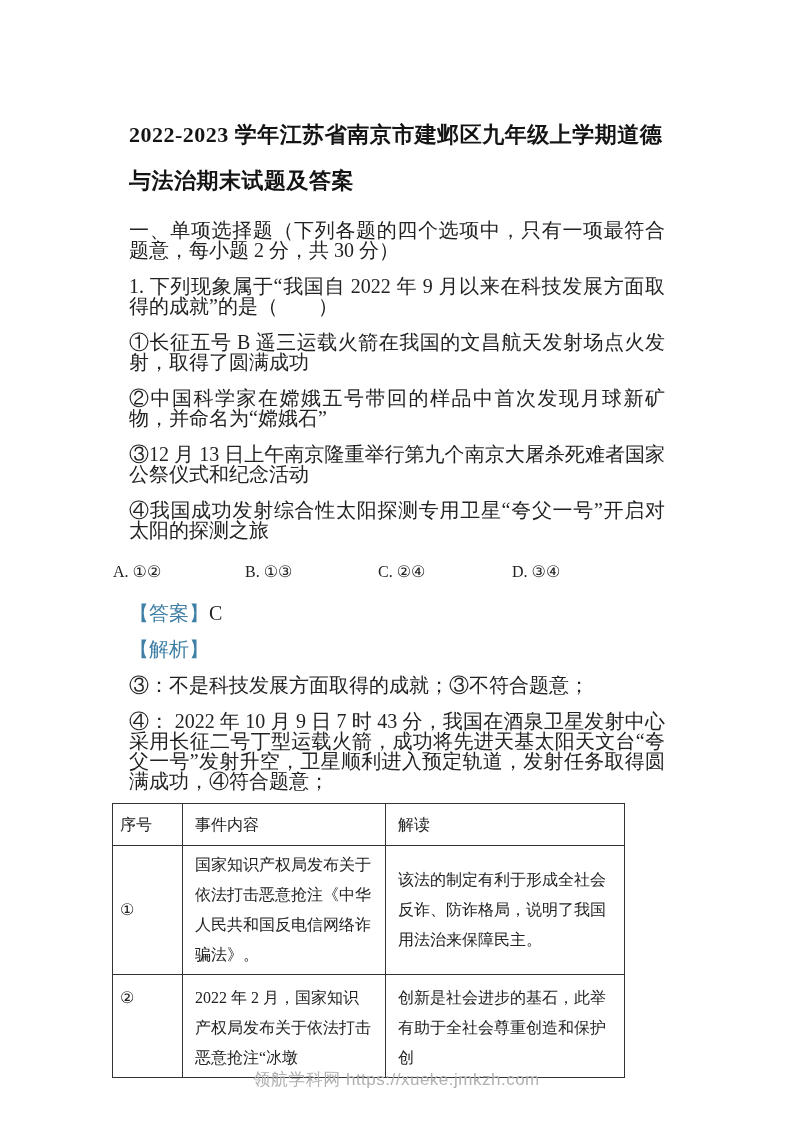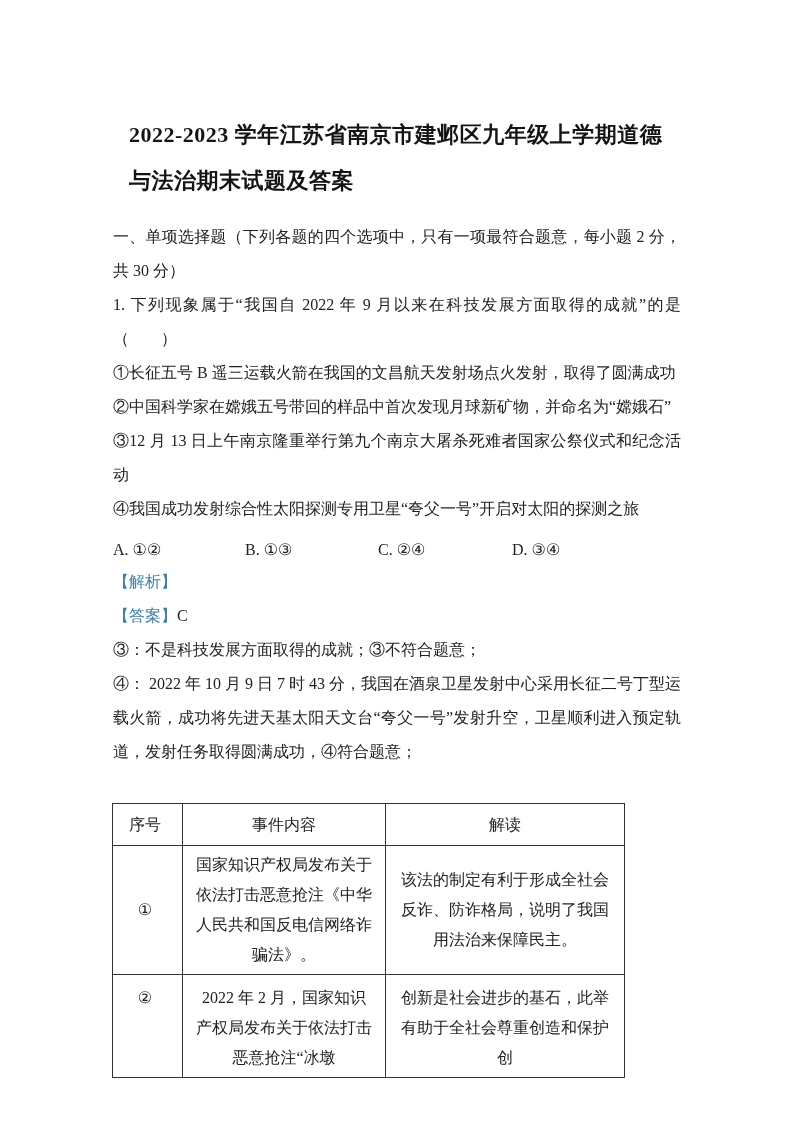--- a/index.html
+++ b/index.html
@@ -20,33 +20,33 @@
   }
   .content{
     position:absolute;left:113px;top:96px;width:568px;height:712px;
     overflow:hidden;
   }
   .title{
     font-size:22px;font-weight:bold;line-height:46px;margin:16px;
     color:#141414;letter-spacing:0.5px;
   }
   .section,.para{
-    font-size:16px;line-height:34px;margin:0;text-align:justify;
+    font-size:20px;line-height:20px;margin:16px;text-align:justify;
   }
   .options{
     display:grid;grid-template-columns:132px 133px 134px auto;
     font-size:16px;line-height:31px;margin-top:8px;
   }
   .tag{color:var(--tag-blue);}
   .table-wrap{position:absolute;left:112px;top:803px;}
   table{border-collapse:collapse;table-layout:fixed;width:512px;}
   th,td{
     border:1px solid var(--border-color);
     font-size:16px;font-weight:normal;line-height:30px;
-    text-align:center;vertical-align:middle;
+    text-align:left;vertical-align:middle;
     padding:4px 12px 4px 12px;
   }
   .col-no{padding-left:7px;}
   tr.hdr{height:42px;}
   tr.r1{height:100px;}
   tr.r2{height:74px;}
   tr.r2 td{vertical-align:top;padding-top:8px;}
   .watermark{
     position:absolute;left:0;right:0;top:1068px;
     text-align:center;
@@ -72,23 +72,23 @@
     <p class="para">③12 月 13 日上午南京隆重举行第九个南京大屠杀死难者国家公祭仪式和纪念活动</p>
     <p class="para">④我国成功发射综合性太阳探测专用卫星“夸父一号”开启对太阳的探测之旅</p>
 
     <div class="options">
       <span>A. ①②</span>
       <span>B. ①③</span>
       <span>C. ②④</span>
       <span>D. ③④</span>
     </div>
 
+    <p class="para"><span class="tag">【答案】</span><span>C</span></p>
+
     <p class="para"><span class="tag">【解析】</span></p>
-
-    <p class="para"><span class="tag">【答案】</span><span>C</span></p>
 
 
     <p class="para">③：不是科技发展方面取得的成就；③不符合题意；</p>
     <p class="para">④： 2022 年 10 月 9 日 7 时 43 分，我国在酒泉卫星发射中心采用长征二号丁型运载火箭，成功将先进天基太阳天文台“夸父一号”发射升空，卫星顺利进入预定轨道，发射任务取得圆满成功，④符合题意；</p>
 
   </div>
 
   <div class="table-wrap">
     <table>
       <colgroup>
@@ -111,14 +111,17 @@
         </tr>
         <tr class="r2">
           <td class="col-no">②</td>
           <td>2022 年 2 月，国家知识产权局发布关于依法打击恶意抢注“冰墩</td>
           <td>创新是社会进步的基石，此举有助于全社会尊重创造和保护创</td>
         </tr>
       </tbody>
     </table>
   </div>
 
+  <div class="watermark">
+    <span>领航学科网 https://xueke.jmkzh.com</span>
+  </div>
 
 </div>
 
 </body></html>

